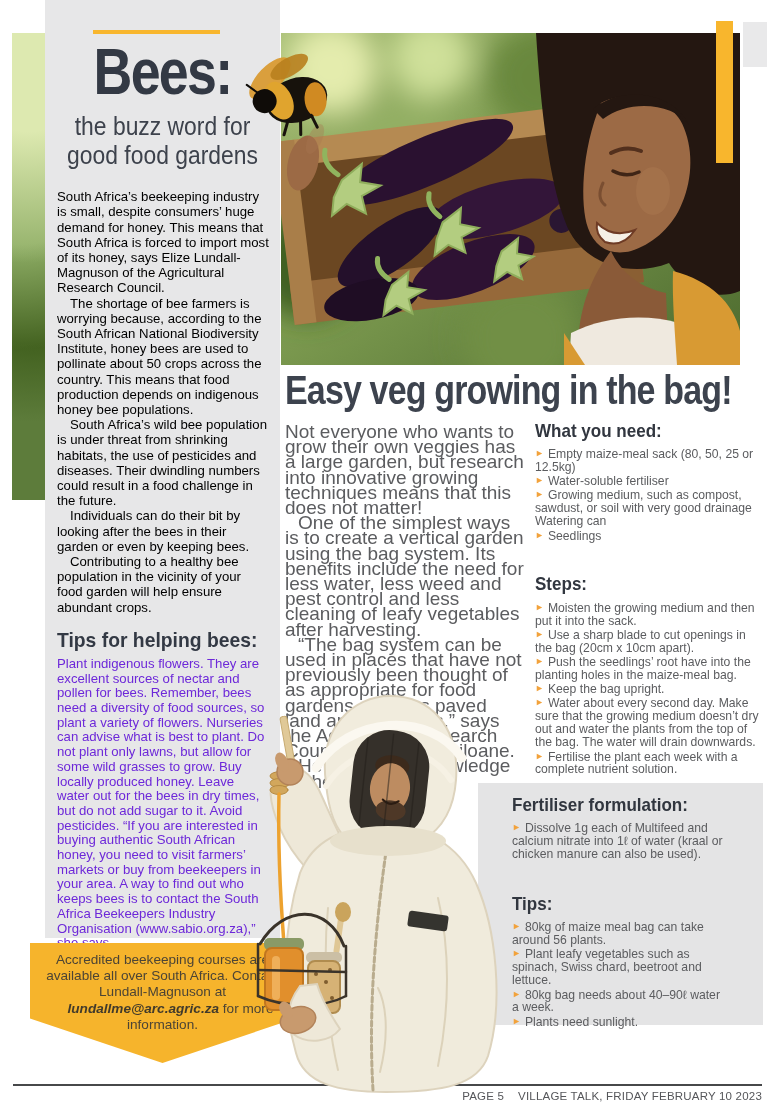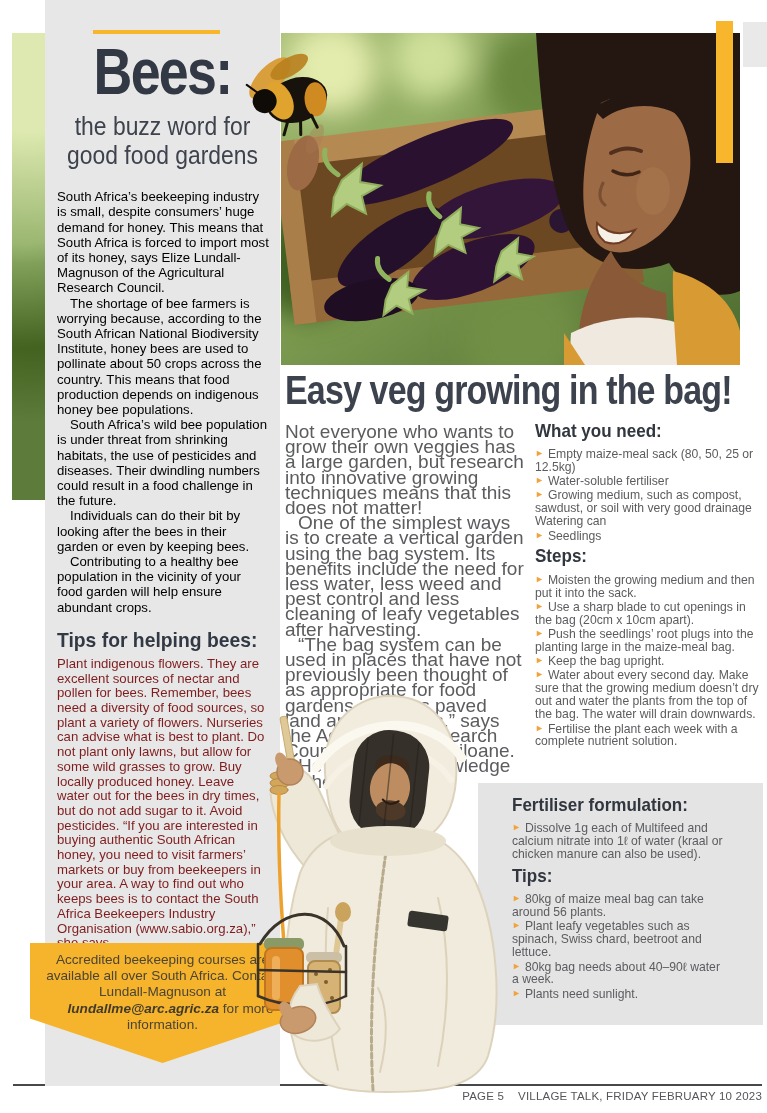--- a/index.html
+++ b/index.html
@@ -9,32 +9,32 @@
   
   .left-strip{position:absolute;left:12px;top:33px;width:33px;height:467px;z-index:1;
     background:
       radial-gradient(circle at 50% 6%, #dde9b0 0 16%, rgba(0,0,0,0) 46%),
       radial-gradient(circle at 25% 28%, #8fae66 0 24%, rgba(0,0,0,0) 55%),
       radial-gradient(circle at 65% 52%, #42611f 0 28%, rgba(0,0,0,0) 60%),
       radial-gradient(circle at 40% 80%, #5d7c3b 0 28%, rgba(0,0,0,0) 60%),
       linear-gradient(180deg,#9cb574,#6d8a49 40%,#4f6c31 70%,#5f7c41);}
 
   
-  .left-col{position:absolute;left:45px;top:0;width:235px;height:1086px;background:#e7e7e8;z-index:2;}
+  .left-col{position:absolute;left:45px;top:0;width:235px;height:938px;background:#e7e7e8;z-index:2;}
   .yellow-rule{position:absolute;left:93px;top:30px;width:127px;height:4px;background:#F8B62D;z-index:3;}
   .bees-title{margin:40px 0 0 0;text-align:center;font-size:64px;line-height:1;font-weight:bold;
               color:#333944;letter-spacing:-2px;transform:scaleX(.84);}
   .bees-sub{margin:8px 0 0 0;text-align:center;font-size:26px;line-height:1.1;color:#3d424c;
             transform:scaleX(.88);}
   .col-body{margin:20px 10px 0 12px;font-size:13.2px;line-height:15.2px;color:#000000;}
   .col-body p{margin:0;}
   .col-body p + p{text-indent:13px;}
   .tips-h{margin:13px 0 5px 12px;font-size:21px;font-weight:bold;color:#333944;
           transform:scaleX(.92);transform-origin:left center;}
-  .tips-body{margin:0 10px 0 12px;font-size:13.2px;line-height:14.7px;color:#7f1d1d;}
+  .tips-body{margin:0 10px 0 12px;font-size:13.2px;line-height:14.7px;color:#6d28d9;}
 
   
   .callout{position:absolute;left:30px;top:943px;width:265px;height:120px;background:#F6B42C;z-index:3;
            -webkit-clip-path:polygon(0 0,100% 0,100% 63%,50% 100%,0 63%);
            clip-path:polygon(0 0,100% 0,100% 63%,50% 100%,0 63%);}
   .callout-text{padding:9px 15px 0 15px;font-size:13.6px;line-height:16.2px;color:#4c4435;text-align:center;}
   .callout-email{font-weight:bold;font-style:italic;color:#413a2b;margin-left:16px;}
 
   
   .top-photo{position:absolute;left:281px;top:33px;width:459px;height:332px;z-index:2;overflow:hidden;}
@@ -48,21 +48,21 @@
              transform:scaleX(.85);transform-origin:left top;}
   .mid-col{position:absolute;left:285px;top:424px;width:240px;z-index:2;
            font-size:19px;line-height:15.2px;color:#5b5c5f;}
   .mid-col p{margin:0;}
   .mid-col p + p{text-indent:13px;}
 
   .right-col{position:absolute;left:535px;top:421px;width:226px;z-index:2;
              font-size:12.2px;line-height:13.3px;color:#5b5c5f;}
   .sec-h{margin:0 0 6px 0;font-size:18.5px;line-height:1.1;font-weight:bold;color:#31363f;
          transform:scaleX(.92);transform-origin:left center;}
-  .sec + .sec{margin-top:4px;}
+  .sec + .sec{margin-top:32px;}
   .li{margin:0;}
   .blt{color:#F2A23B;font-size:9px;margin-right:4px;vertical-align:1.5px;}
 
   
   .gray-box{position:absolute;left:478px;top:783px;width:285px;height:242px;background:#e4e4e5;z-index:3;}
   .gray-box-content{position:absolute;left:512px;top:795px;width:212px;z-index:5;
                     font-size:12.2px;line-height:13.3px;color:#5b5c5f;}
 
   
   .beekeeper{position:absolute;left:238px;top:688px;width:285px;height:405px;z-index:4;}
@@ -208,21 +208,21 @@
       <p class="li"><span class="blt">►</span><span>Empty maize-meal sack (80, 50, 25 or 12.5kg)</span></p>
       <p class="li"><span class="blt">►</span><span>Water-soluble fertiliser</span></p>
       <p class="li"><span class="blt">►</span><span>Growing medium, such as compost, sawdust, or soil with very good drainage</span></p>
       <p class="li"><span>Watering can</span></p>
       <p class="li"><span class="blt">►</span><span>Seedlings</span></p>
     </div>
     <div class="sec">
       <div class="sec-h">Steps:</div>
       <p class="li"><span class="blt">►</span><span>Moisten the growing medium and then put it into the sack.</span></p>
       <p class="li"><span class="blt">►</span><span>Use a sharp blade to cut openings in the bag (20cm x 10cm apart).</span></p>
-      <p class="li"><span class="blt">►</span><span>Push the seedlings’ root plugs into the planting large in the maize-meal bag.</span></p>
+      <p class="li"><span class="blt">►</span><span>Push the seedlings’ root have into the planting holes in the maize-meal bag.</span></p>
       <p class="li"><span class="blt">►</span><span>Keep the bag upright.</span></p>
       <p class="li"><span class="blt">►</span><span>Water about every second day. Make sure that the growing medium doesn’t dry out and water the plants from the top of the bag. The water will drain downwards.</span></p>
       <p class="li"><span class="blt">►</span><span>Fertilise the plant each week with a complete nutrient solution.</span></p>
     </div>
   </div>
 
   <div class="gray-box"></div>
   <div class="gray-box-content">
     <div class="sec">
       <div class="sec-h">Fertiliser formulation:</div>

